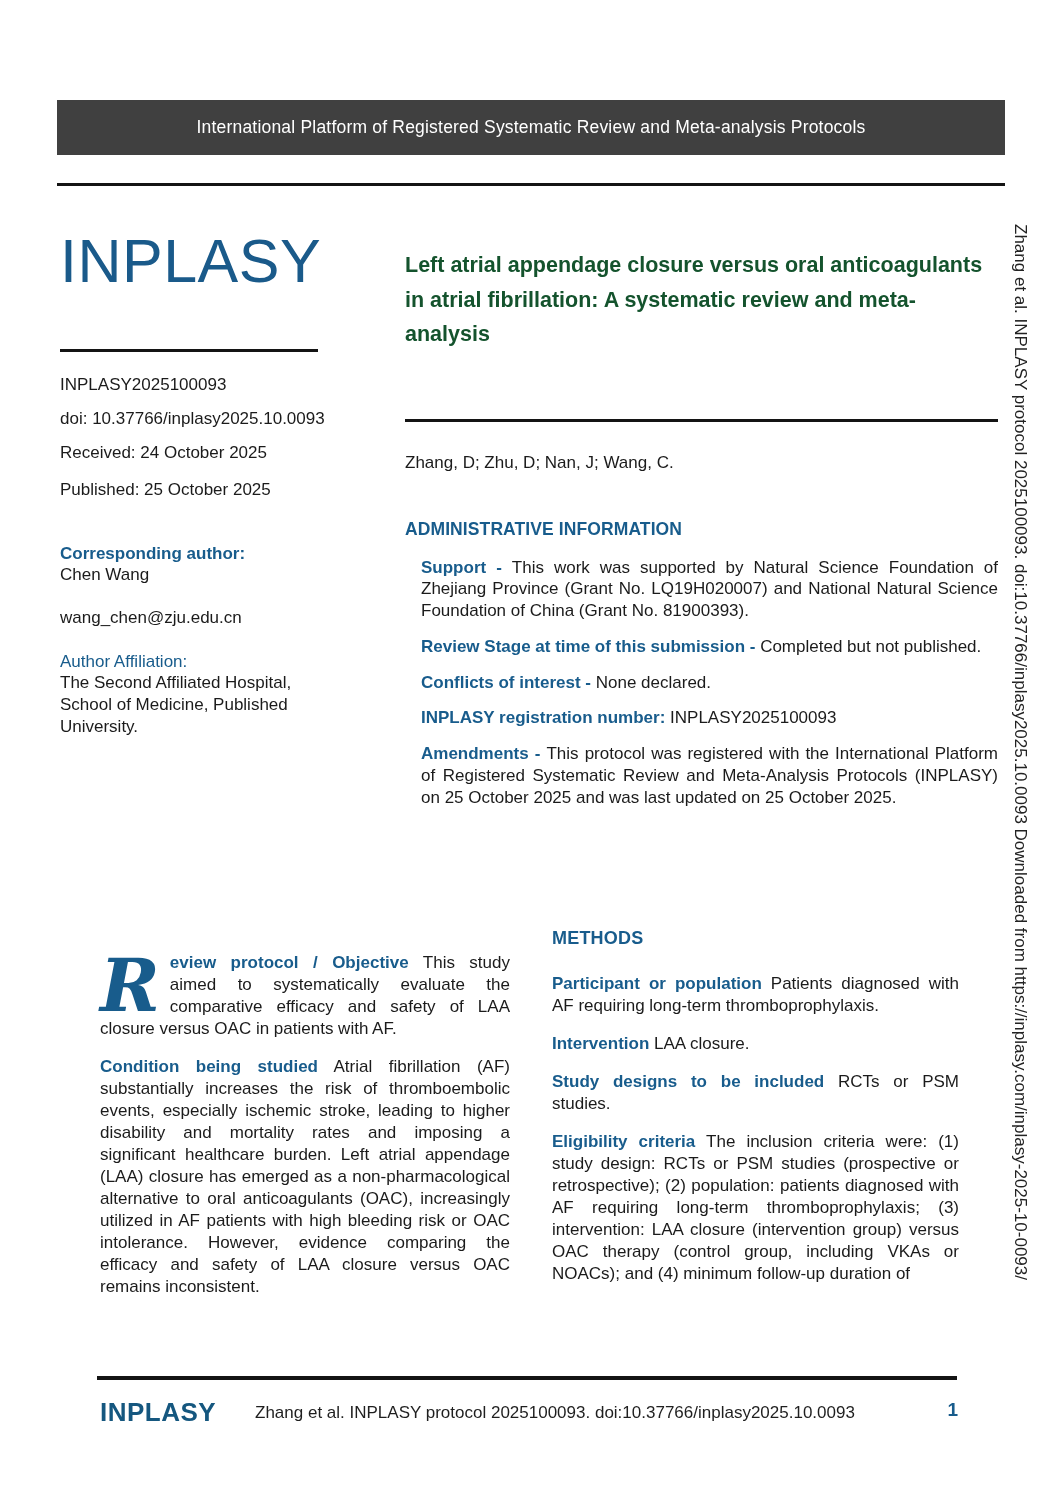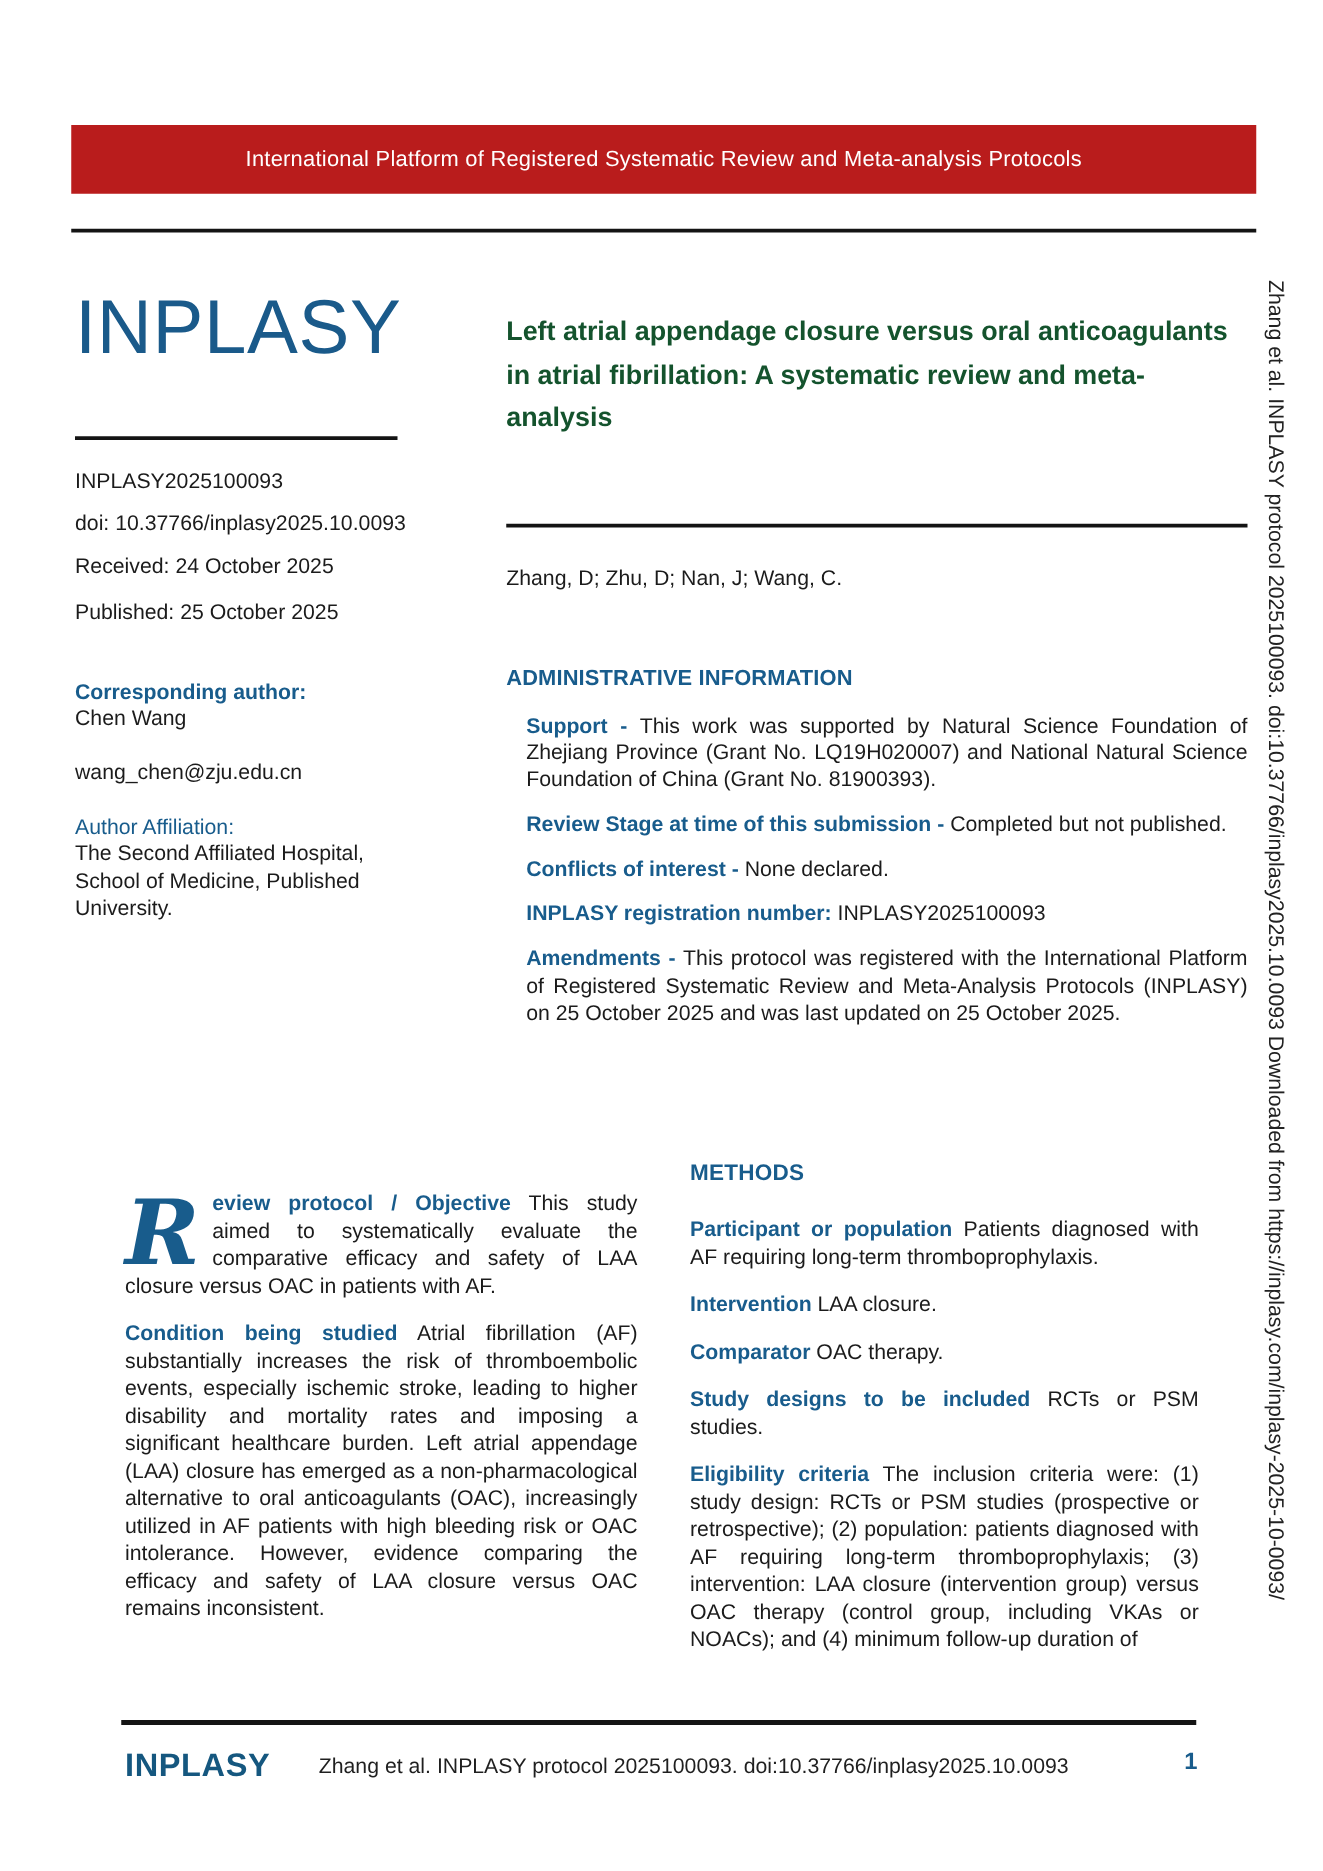--- a/index.html
+++ b/index.html
@@ -11,21 +11,21 @@
     font-family: "Liberation Sans", sans-serif;
     color: #1b1b1b;
     overflow: hidden;
   }
 
   
   .banner {
     position: absolute;
     left: 57px; top: 100px;
     width: 948px; height: 55px;
-    background: #b91c1c;
+    background: #404040;
     color: #ffffff;
     display: flex; align-items: center; justify-content: center;
     font-size: 17.5px;
     letter-spacing: 0.2px;
   }
   .top-rule {
     position: absolute;
     left: 57px; top: 183px;
     width: 948px; height: 3px;
     background: #141414;
@@ -54,21 +54,21 @@
   .title {
     margin: 0;
     color: #14532d;
     font-size: 21.5px;
     font-weight: bold;
     line-height: 34.5px;
   }
   .title-rule { width: 593px; height: 3px; background: #141414; margin-top: 67px; }
   .authors { margin-top: 31px; font-size: 17px; }
   .admin-heading {
-    margin: 59px 0 0 0;
+    margin: 46px 0 0 0;
     color: #185C8C;
     font-size: 17.5px;
     font-weight: bold;
     letter-spacing: 0.1px;
   }
   .para {
     margin: 14px 0 0 16px;
     font-size: 17px;
     line-height: 21.8px;
     text-align: justify;
@@ -190,21 +190,20 @@
     <p class="body-para gap"><span class="lbl">Condition being studied</span><span> </span><span>Atrial fibrillation (AF) substantially increases the risk of thromboembolic events, especially ischemic stroke, leading to higher disability and mortality rates and imposing a significant healthcare burden. Left atrial appendage (LAA) closure has emerged as a non-pharmacological alternative to oral anticoagulants (OAC), increasingly utilized in AF patients with high bleeding risk or OAC intolerance. However, evidence comparing the efficacy and safety of LAA closure versus OAC remains inconsistent.</span></p>
   </div>
 
   <div class="methods-col">
     <h2 class="section-heading">METHODS</h2>
 
     <p class="body-para"><span class="lbl">Participant or population</span><span> </span><span>Patients diagnosed with AF requiring long-term thromboprophylaxis.</span></p>
 
     <p class="body-para gap"><span class="lbl">Intervention</span><span> </span><span>LAA closure.</span></p>
 
-    <p class="body-para gap"><span class="lbl">Comparator</span><span> </span><span>OAC therapy.</span></p>
 
     <p class="body-para gap"><span class="lbl">Study designs to be included</span><span> </span><span>RCTs or PSM studies.</span></p>
 
     <p class="body-para gap"><span class="lbl">Eligibility criteria</span><span> </span><span>The inclusion criteria were: (1) study design: RCTs or PSM studies (prospective or retrospective); (2) population: patients diagnosed with AF requiring long-term thromboprophylaxis; (3) intervention: LAA closure (intervention group) versus OAC therapy (control group, including VKAs or NOACs); and (4) minimum follow-up duration of</span></p>
   </div>
 
   <div class="vertical-strip">Zhang et al. INPLASY protocol 2025100093. doi:10.37766/inplasy2025.10.0093 Downloaded from https://inplasy.com/inplasy-2025-10-0093/</div>
 
   <div class="footer-rule"></div>
   <div class="footer-logo">INPLASY</div>

